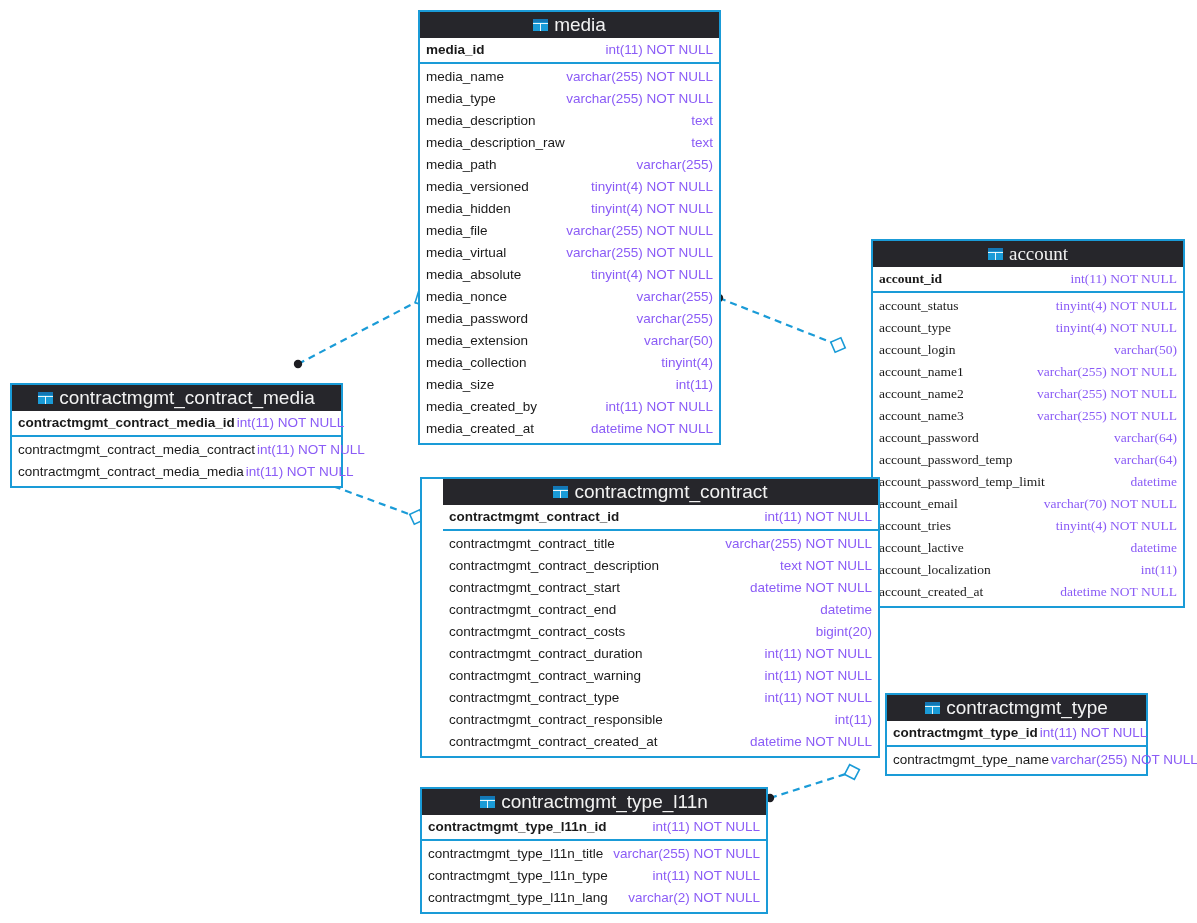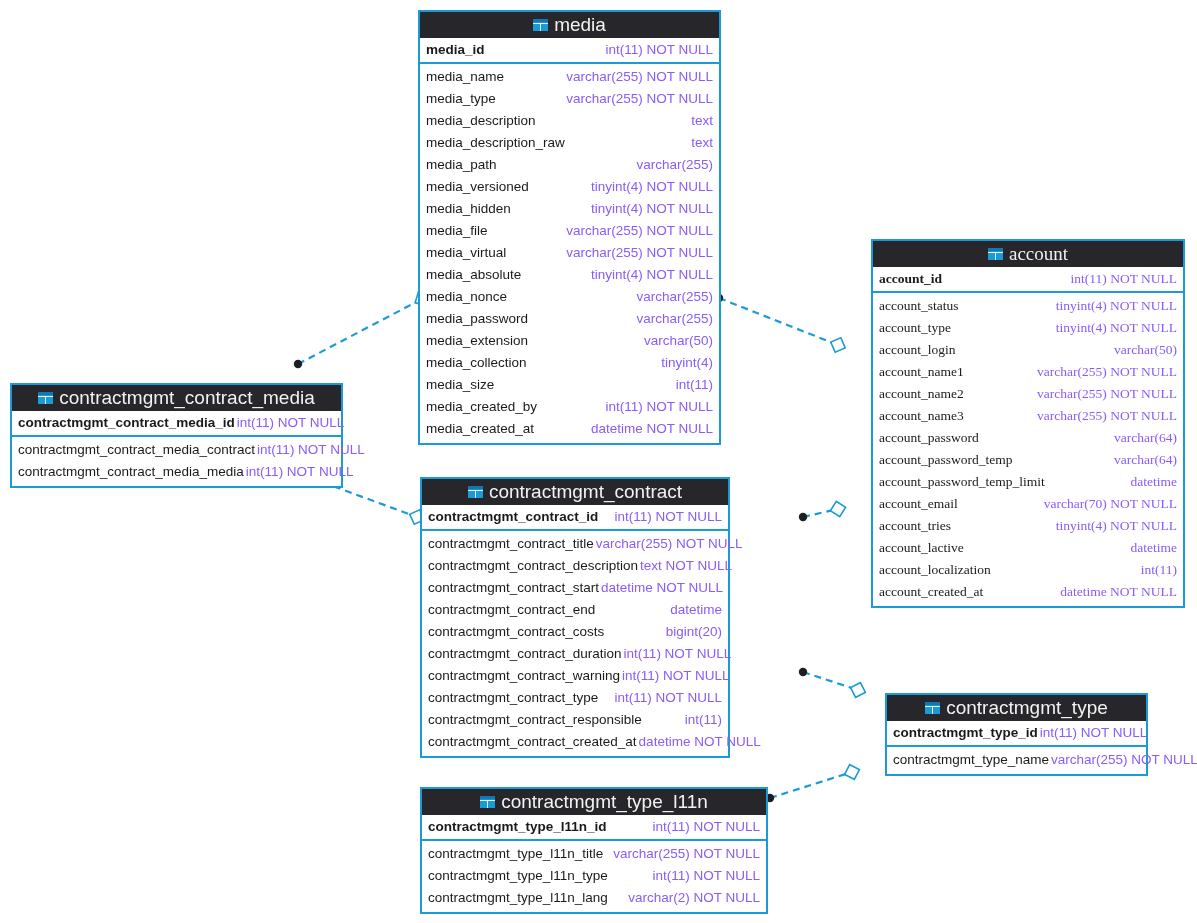--- a/index.html
+++ b/index.html
@@ -287,21 +287,21 @@
         <div class="row">
           <span class="fname">contractmgmt_contract_media_contract</span>
           <span class="ftype">int(11) NOT NULL</span>
         </div>
         <div class="row">
           <span class="fname">contractmgmt_contract_media_media</span>
           <span class="ftype">int(11) NOT NULL</span>
         </div>
       </div>
     </div>
-    <div class="entity" style="left: 420px; top: 477px; width: 310px;">
+    <div class="entity" style="left: 420px; top: 477px; width: 460px; padding-left: 21px;">
       <div class="ent-header">
         <span class="tbl-icon">
           <svg width="15" height="12" viewBox="0 0 15 12" xmlns="http://www.w3.org/2000/svg">
             <rect x="0" y="0" width="15" height="12" fill="#1a9bd7"></rect>
             <rect x="0" y="0" width="15" height="3.2" fill="#1477b5"></rect>
             <rect x="7" y="4.2" width="0.9" height="7.8" fill="#ffffff"></rect>
             <rect x="0" y="4.0" width="15" height="0.9" fill="#ffffff"></rect>
           </svg>
         </span>
         <span>contractmgmt_contract</span>

